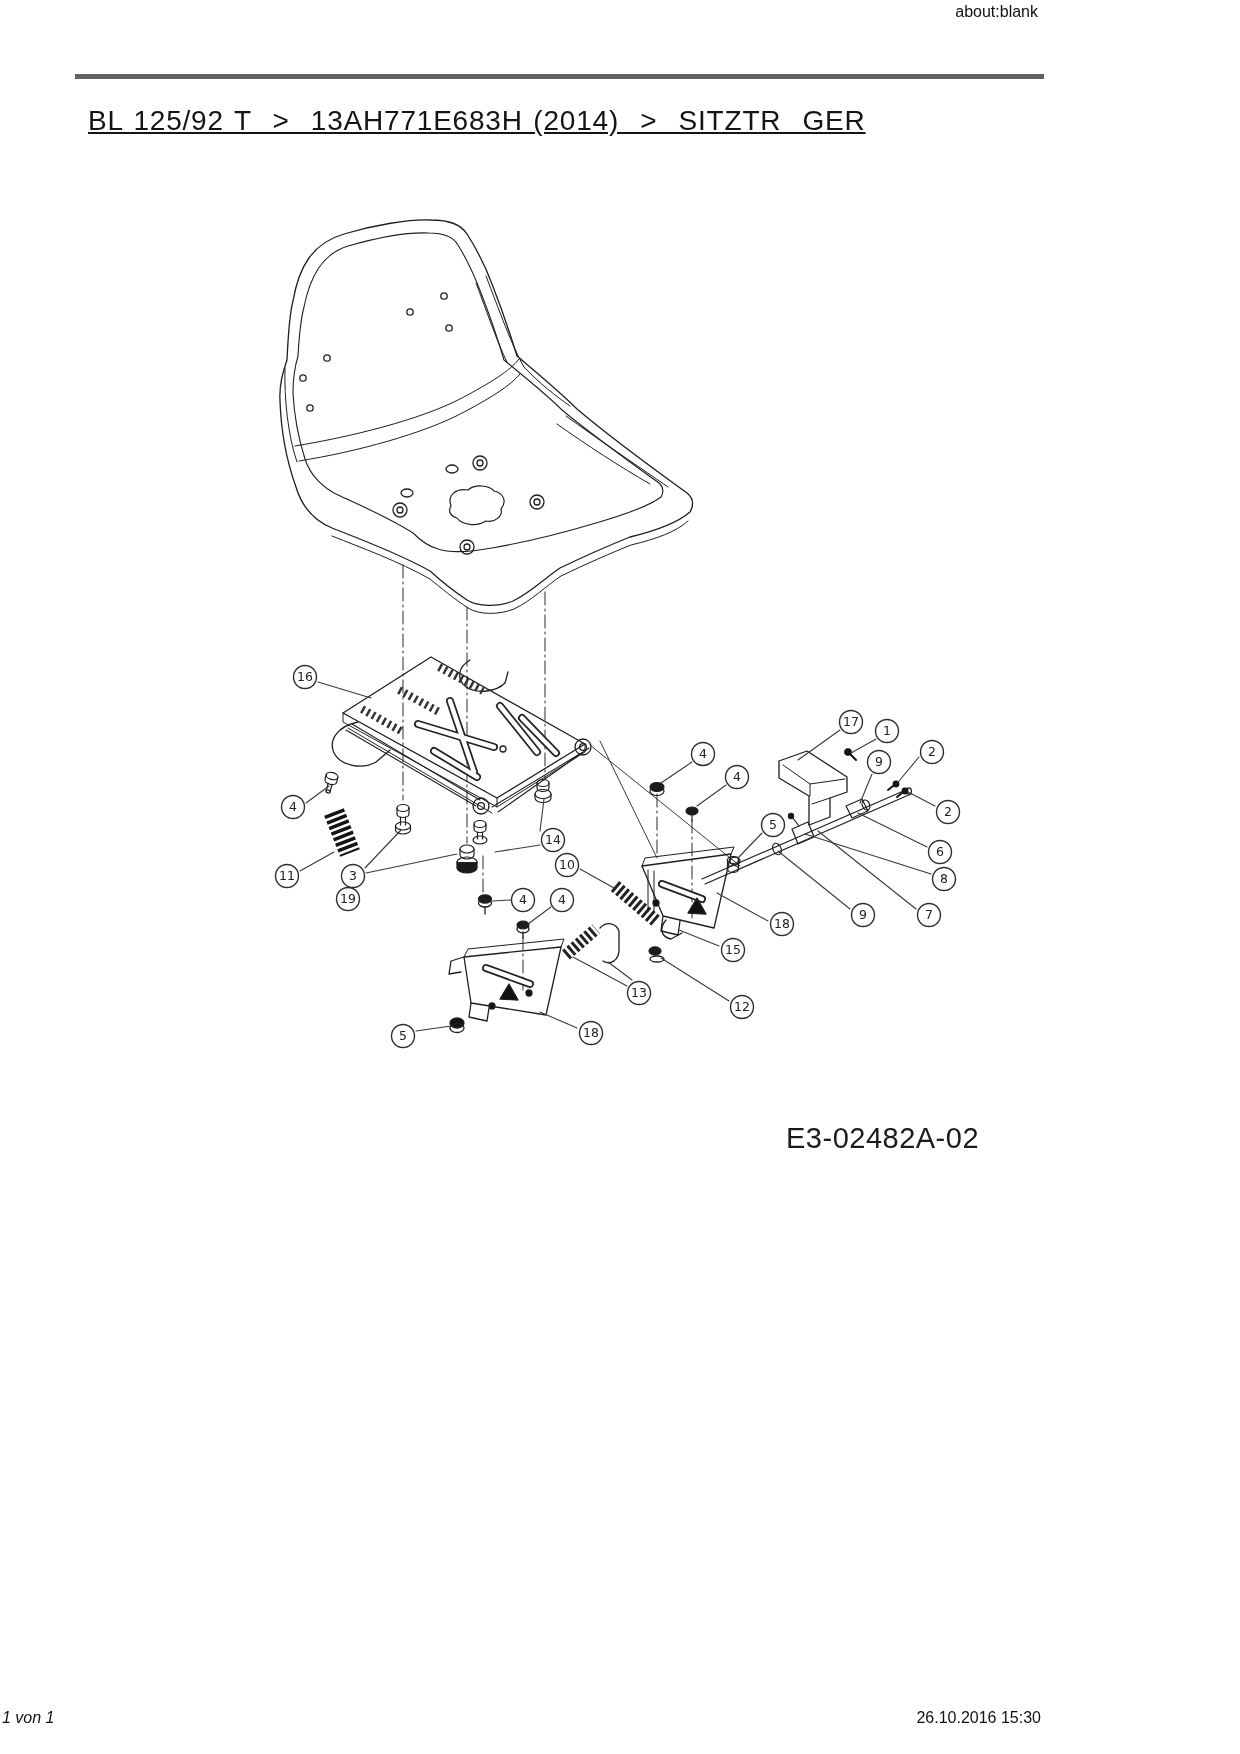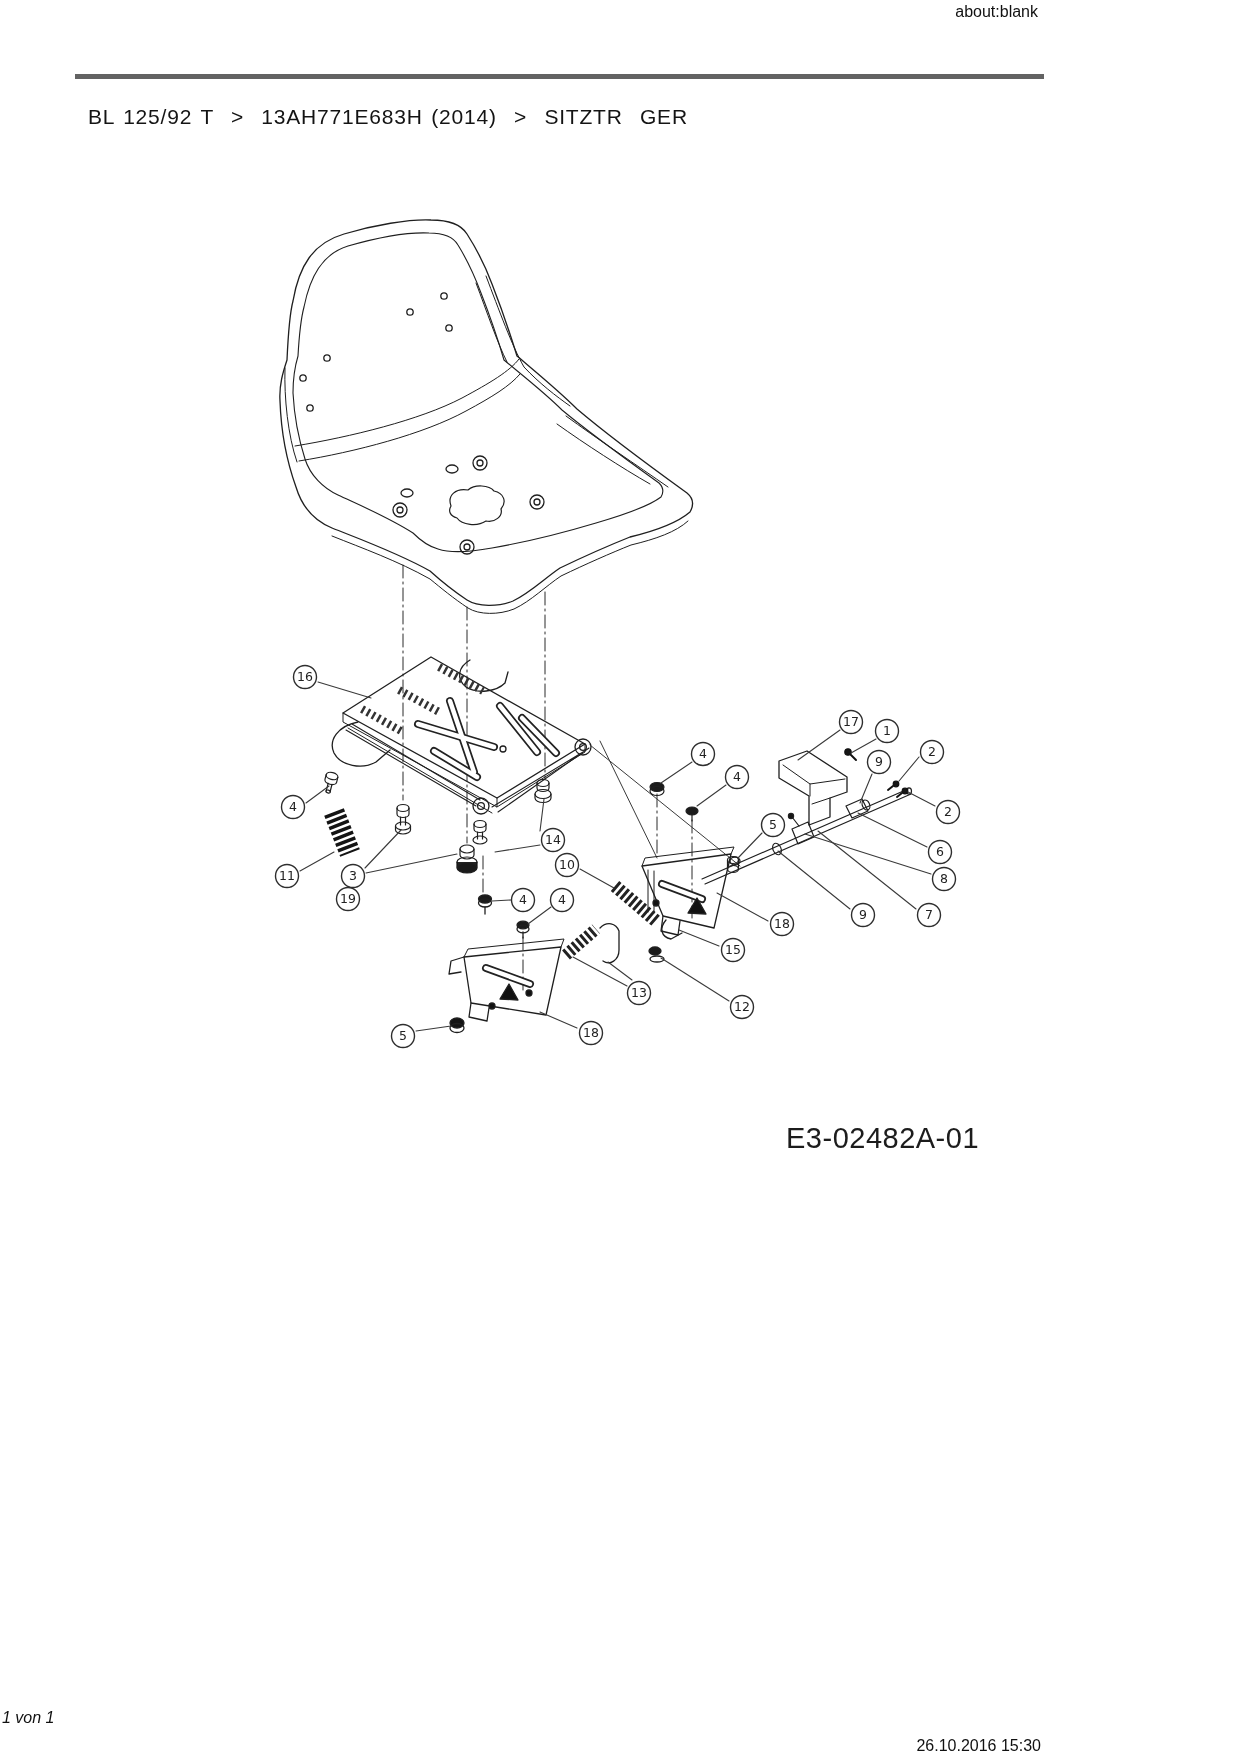--- a/index.html
+++ b/index.html
@@ -1,24 +1,24 @@
 <!DOCTYPE html>
 <html><head>
 <meta charset="utf-8">
 <style>
   html,body{margin:0;padding:0;background:#ffffff;}
   #page{position:relative;width:1044px;height:1754px;background:#fff;overflow:hidden;
         font-family:"Liberation Sans", sans-serif;color:#1b1b1b;}
   .url-label{position:absolute;top:3px;right:6px;font-size:16px;color:#111;}
   .rule{position:absolute;left:75px;top:74px;width:1089px;height:5px;background:#636363;}
-  .breadcrumb{position:absolute;left:88px;top:105px;font-size:21px;letter-spacing:0.8px;
-              word-spacing:2px;color:#141414;white-space:pre;}
+  .breadcrumb{position:absolute;left:88px;top:105px;font-size:28px;letter-spacing:0.8px;
+              word-spacing:2px;color:#141414;white-space:pre;text-decoration:underline;}
   .diagram-code{position:absolute;left:786px;top:1122px;font-size:29px;letter-spacing:0.5px;color:#1c1c1c;}
   .footer-left{position:absolute;left:2px;top:1709px;font-size:16px;color:#111;font-style:italic;}
-  .footer-right{position:absolute;right:3px;top:1709px;font-size:16px;color:#111;margin-top:28px;}
+  .footer-right{position:absolute;right:3px;top:1709px;font-size:16px;color:#111;}
   svg text{font-family:"DejaVu Sans","Liberation Sans",sans-serif;}
 </style>
 </head>
 <body>
 
 <div id="page">
 
   <div class="url-label">about:blank</div>
   <div class="rule"></div>
   <div class="breadcrumb">BL 125/92 T  &gt;  13AH771E683H (2014)  &gt;  SITZTR  GER</div>
@@ -418,16 +418,16 @@
           <text x="703" y="758.2" text-anchor="middle" font-size="12.5" fill="#222" stroke="none">4</text>
         </g>
         <g>
           <line x1="726" y1="785" x2="697" y2="806" stroke="#3a3a3a" stroke-width="1.1"></line>
           <circle cx="737" cy="777" r="11.5" fill="#ffffff" stroke="#2e2e2e" stroke-width="1.4"></circle>
           <text x="737" y="781.2" text-anchor="middle" font-size="12.5" fill="#222" stroke="none">4</text>
         </g>
       </g>
   </svg>
 
-  <div class="diagram-code">E3-02482A-01</div>
+  <div class="diagram-code">E3-02482A-02</div>
   <div class="footer-left">1 von 1</div>
   <div class="footer-right">26.10.2016 15:30</div>
 </div>
 
 </body></html>

